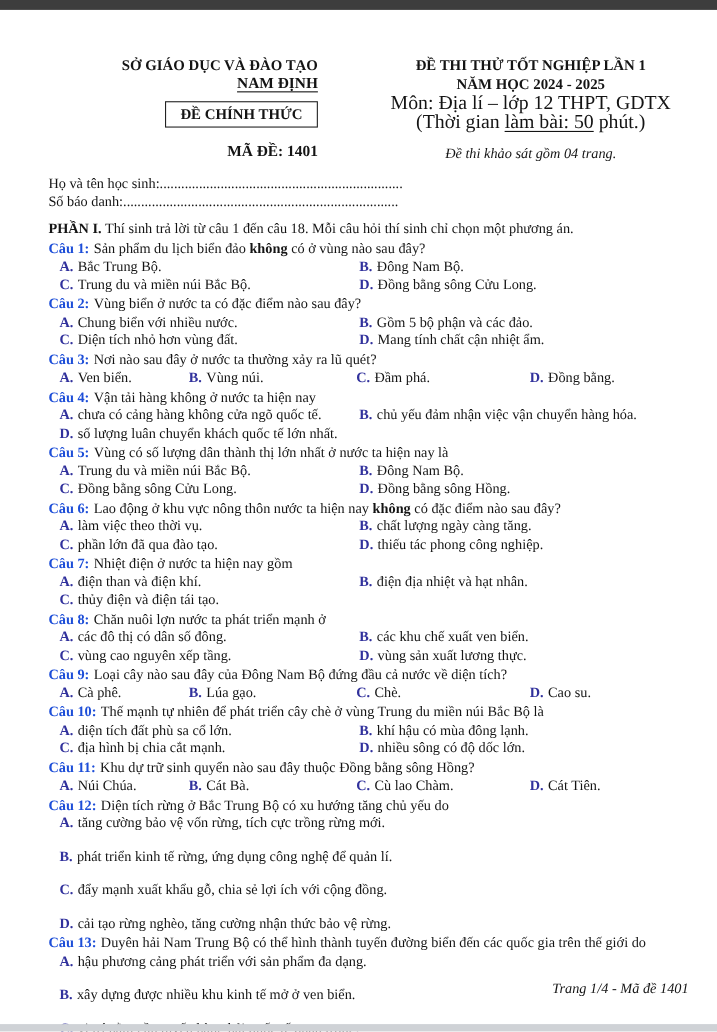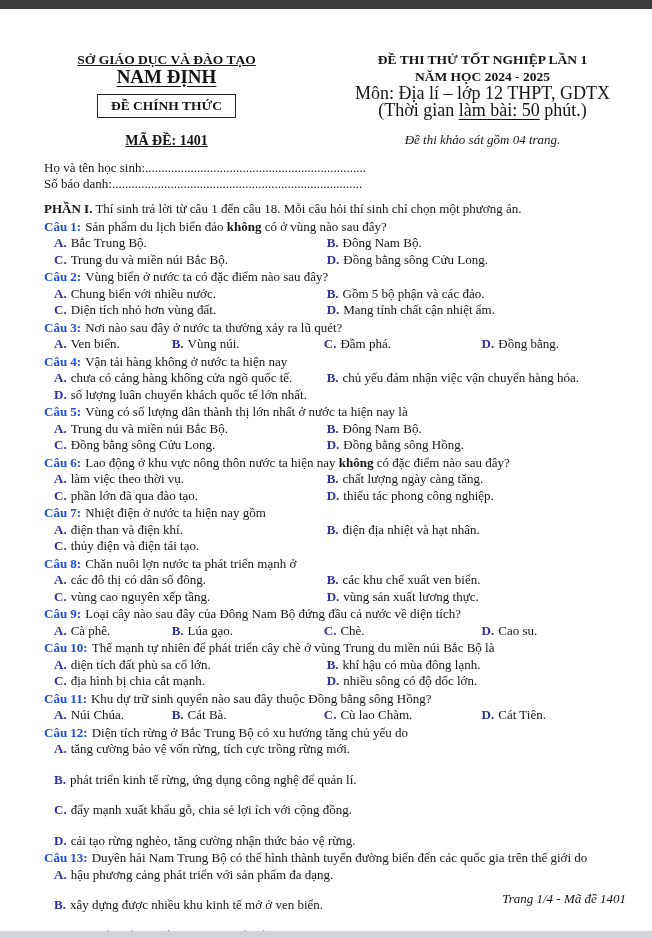--- a/index.html
+++ b/index.html
@@ -34,26 +34,26 @@
     position: relative;
     box-sizing: border-box;
     height: 922px;
     padding: 42px 24px 0 44px;
   }
   
   .header {
     display: grid;
     grid-template-columns: 245px 1fr;
   }
-  .header-left { text-align: center; text-decoration: underline; }
+  .header-left { text-align: right; }
   .header-right { text-align: center; padding-left: 48px; }
   .h-bold { font-weight: bold; font-size: 13.5px; line-height: 17px; }
   .province {
     font-weight: bold;
-    font-size: 19px;
+    font-size: 14px;
     line-height: 17px;
     text-decoration: underline;
     text-underline-offset: 3px;
     display: inline-block;
   }
   .official-box {
     display: inline-block;
     border: 1.5px solid #222222;
     padding: 3px 13px;
     margin-top: 7px;

